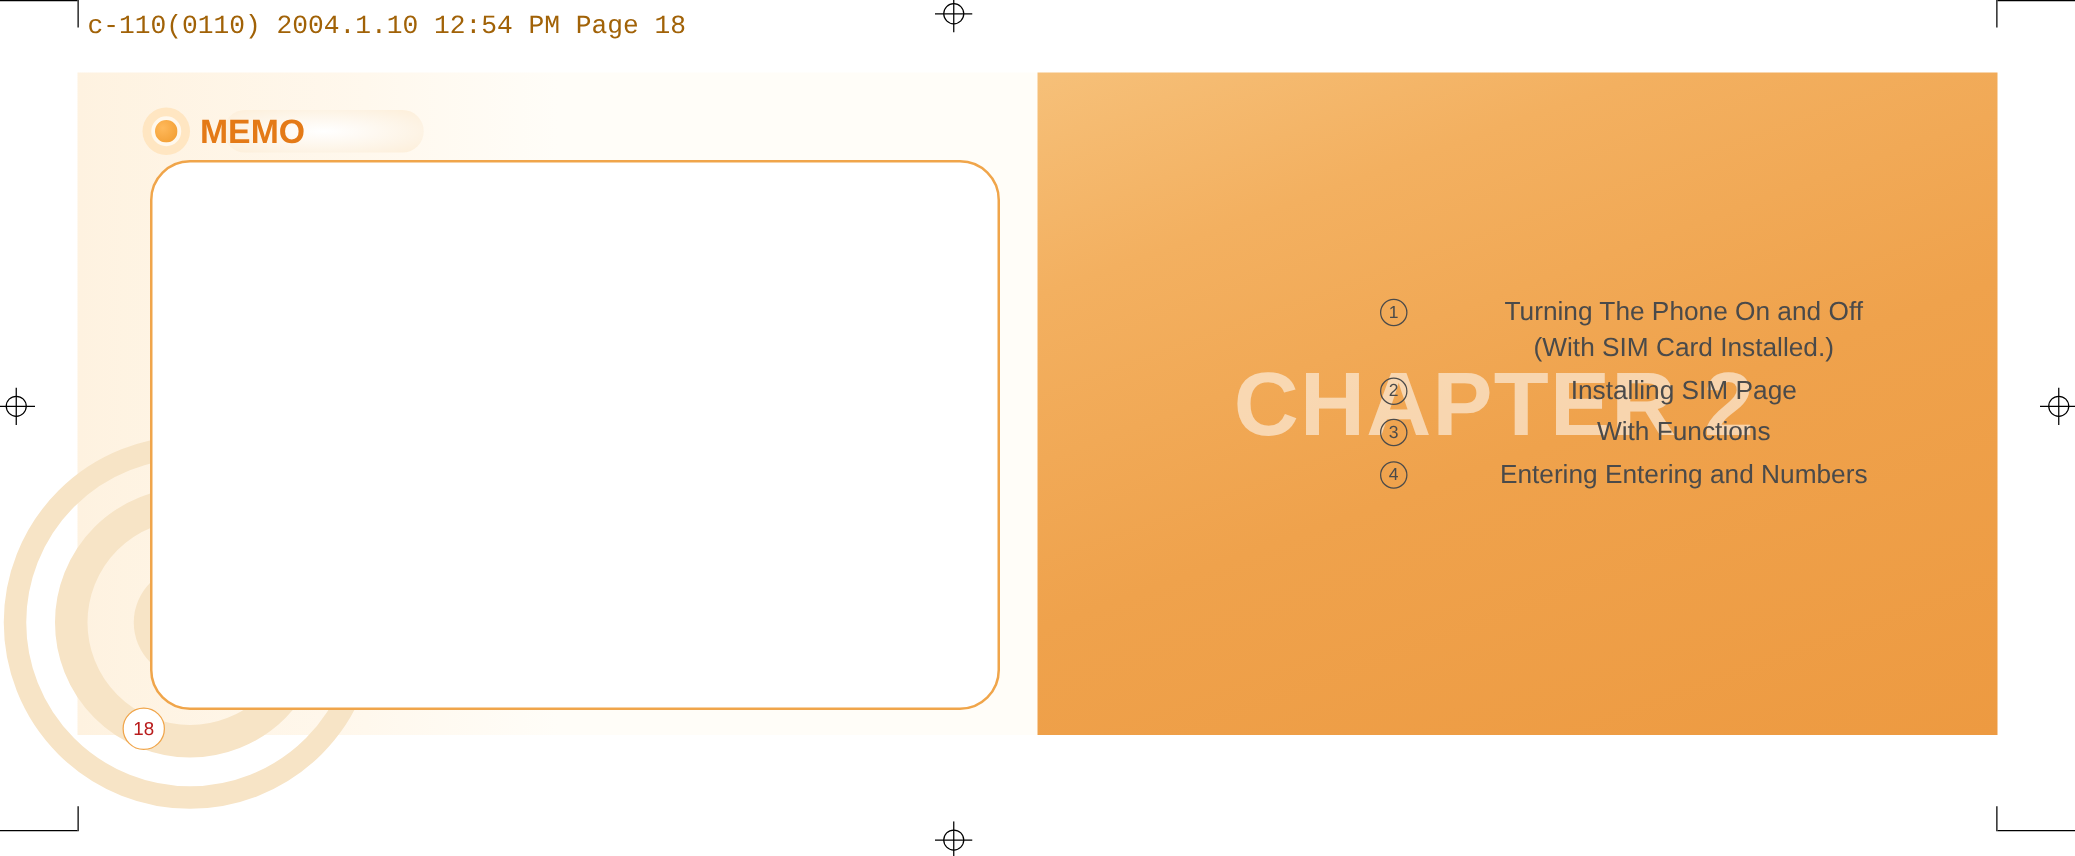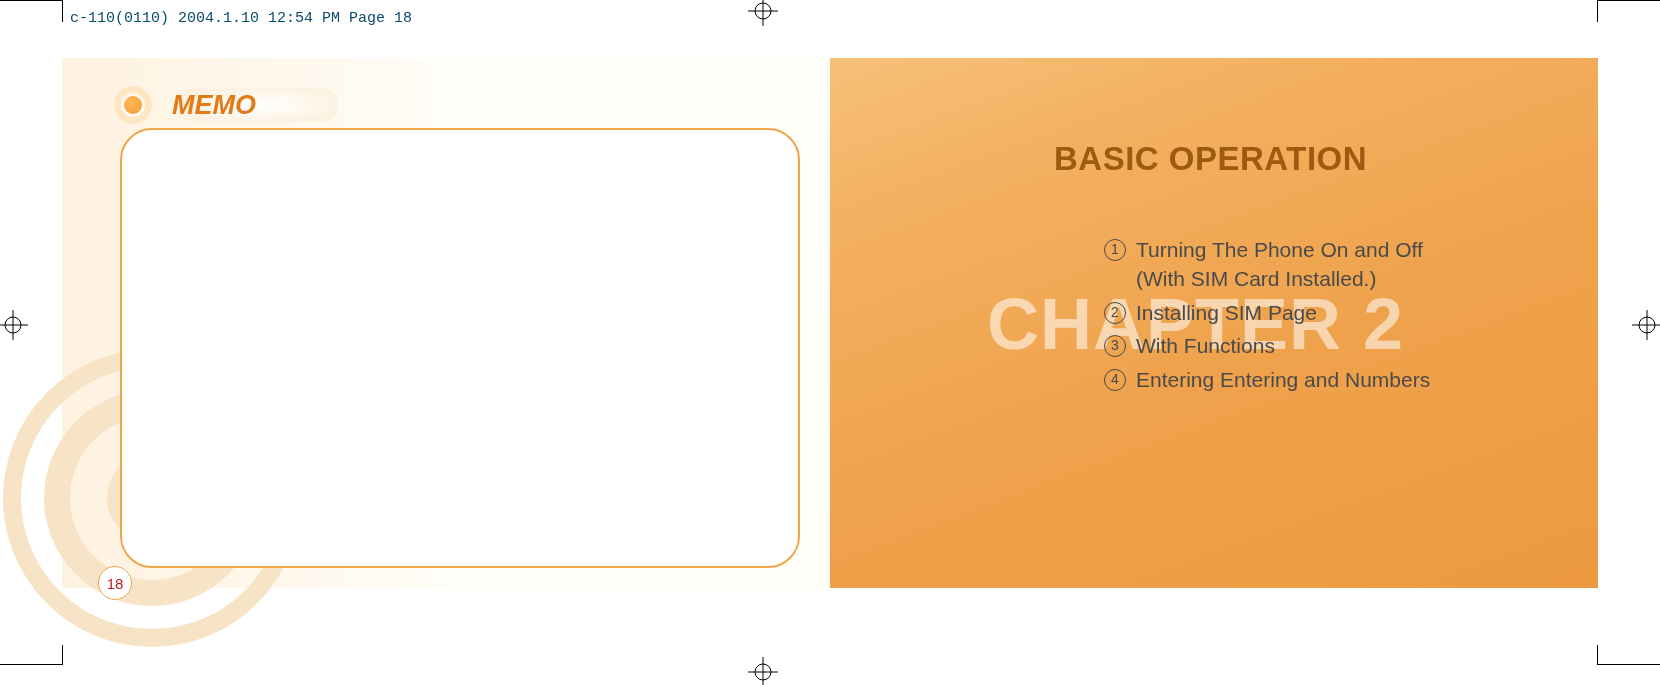--- a/index.html
+++ b/index.html
@@ -34,23 +34,23 @@
     .reg-top { top: -4px; left: 748px; }
     .reg-bottom { bottom: -2px; left: 748px; }
     .reg-left { top: 310px; left: -2px; }
     .reg-right { top: 310px; right: -2px; }
 
     .header-line {
       position: absolute;
       top: 10px;
       left: 70px;
       font-family: "Courier New", monospace;
-      font-size: 15px;
+      font-size: 21px;
       letter-spacing: 0px;
-      color: #0c4a6e;
+      color: #a16207;
     }
 
     .pages {
       position: absolute;
       top: 58px;
       left: 62px;
       right: 62px;
       height: 530px;
       display: flex;
     }
@@ -96,22 +96,21 @@
     }
     .memo-dot-inner {
       width: 24px;
       height: 24px;
       border-radius: 50%;
       background: radial-gradient(circle at 35% 35%, #ffb95b, #f09a2d);
       border: 3px solid #fff8ed;
     }
     .memo-text {
       position: relative;
-      margin-left: 20px;
-      font-style: italic;
+      margin-left: 8px;
       font-weight: 900;
       color: #e47a17;
       font-size: 27px;
       z-index: 2;
     }
 
     .memo-box {
       position: absolute;
       top: 70px;
       left: 58px;
@@ -189,21 +188,21 @@
       justify-content: center;
       width: 22px;
       height: 22px;
       border: 1.5px solid #4a4a4a;
       border-radius: 50%;
       font-size: 14px;
       margin-right: 10px;
       margin-top: 4px;
       flex-shrink: 0;
     }
-    .toc-text { flex: 1; }
+    .toc-text { flex: 1; text-align: center; }
   </style>
 </head>
 <body>
 
 <div class="corner-line corner-h-tl"></div>
 <div class="corner-line corner-v-tl"></div>
 <div class="corner-line corner-h-tr"></div>
 <div class="corner-line corner-v-tr"></div>
 <div class="corner-line corner-h-bl"></div>
 <div class="corner-line corner-v-bl"></div>
@@ -257,21 +256,20 @@
       </div>
       <div class="memo-text">MEMO</div>
     </div>
 
     <div class="memo-box"></div>
 
     <div class="page-number">18</div>
   </div>
 
   <div class="page-right">
-    <div class="chapter-title">BASIC OPERATION</div>
     <div class="chapter-watermark">CHAPTER 2</div>
 
     <div class="toc">
       <div class="toc-item">
         <span class="toc-num">1</span>
         <span class="toc-text">Turning The Phone On and Off<br>(With SIM Card Installed.)</span>
       </div>
       <div class="toc-item">
         <span class="toc-num">2</span>
         <span class="toc-text">Installing SIM Page</span>

